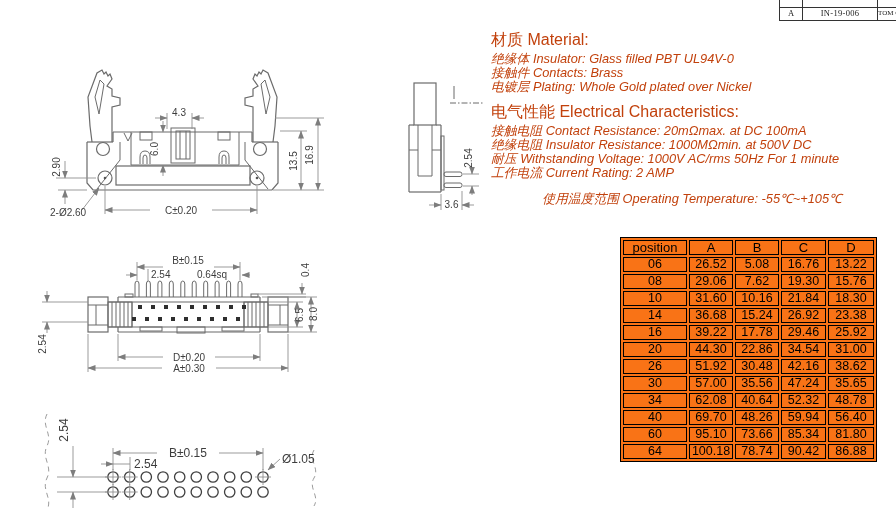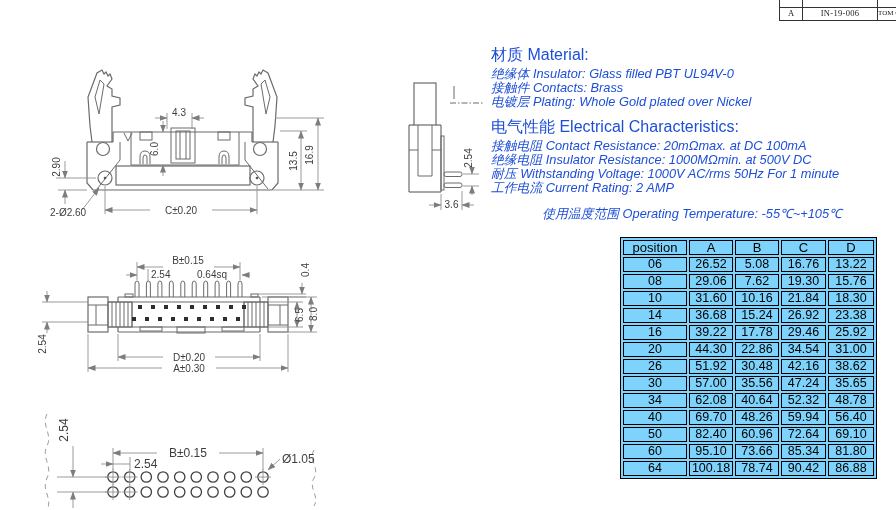--- a/index.html
+++ b/index.html
@@ -10,30 +10,30 @@
   .svg-layer { position:absolute; left:0; top:0; }
   .g  { stroke:#6b6b6b; stroke-width:1.2; fill:none; }
   .g2 { stroke:#6b6b6b; stroke-width:1;   fill:none; }
   .d  { stroke:#909090; stroke-width:0.9; fill:none; }
   .hole { stroke:#3f3f3f; stroke-width:1.3; fill:#fff; }
   .sq { fill:#2e2e2e; stroke:none; }
   text.dim { fill:#3d3d3d; font-size:10px; font-family:"Liberation Sans",sans-serif; }
   text.dim-lg { font-size:12px; }
 
   
-  .textblock { position:absolute; left:491px; top:45px; width:402px; color:#1d4ed8; }
+  .textblock { position:absolute; left:491px; top:30px; width:402px; color:#c2410c; }
   .tb-h { font-size:16px; line-height:19px; margin:0 0 3px 0; }
   .tb-l { font-size:12.8px; line-height:14px;font-style:italic; }
   .sec2 { margin-top:8px; }
   .temp { margin-top:12px;text-align:center; }
 
   
   .spec-table { position:absolute; left:620px; top:237px;
                 border-collapse:separate; border-spacing:2px;
-                border:1.5px solid #000; background:#7dd3fc; table-layout:fixed; }
+                border:1.5px solid #000; background:#f97316; table-layout:fixed; }
   .spec-table th, .spec-table td {
       border:1.5px solid #000; text-align:center; padding:0;
       height:13px; line-height:13px; font-size:12.5px; font-weight:400; color:#000; }
   .spec-table th:nth-child(1), .spec-table td:nth-child(1) { width:62px; }
   .spec-table th:nth-child(2), .spec-table td:nth-child(2) { width:42px; }
   .spec-table th:nth-child(3), .spec-table td:nth-child(3) { width:42px; }
   .spec-table th:nth-child(4), .spec-table td:nth-child(4) { width:43px; }
   .spec-table th:nth-child(5), .spec-table td:nth-child(5) { width:44px; }
   .spec-table th { font-size:13px; }
 
@@ -428,27 +428,20 @@
           <td>48.78</td>
         </tr>
         <tr>
           <td>40</td>
           <td>69.70</td>
           <td>48.26</td>
           <td>59.94</td>
           <td>56.40</td>
         </tr>
         <tr>
-          <td>50</td>
-          <td>82.40</td>
-          <td>60.96</td>
-          <td>72.64</td>
-          <td>69.10</td>
-        </tr>
-        <tr>
           <td>60</td>
           <td>95.10</td>
           <td>73.66</td>
           <td>85.34</td>
           <td>81.80</td>
         </tr>
         <tr>
           <td>64</td>
           <td>100.18</td>
           <td>78.74</td>

